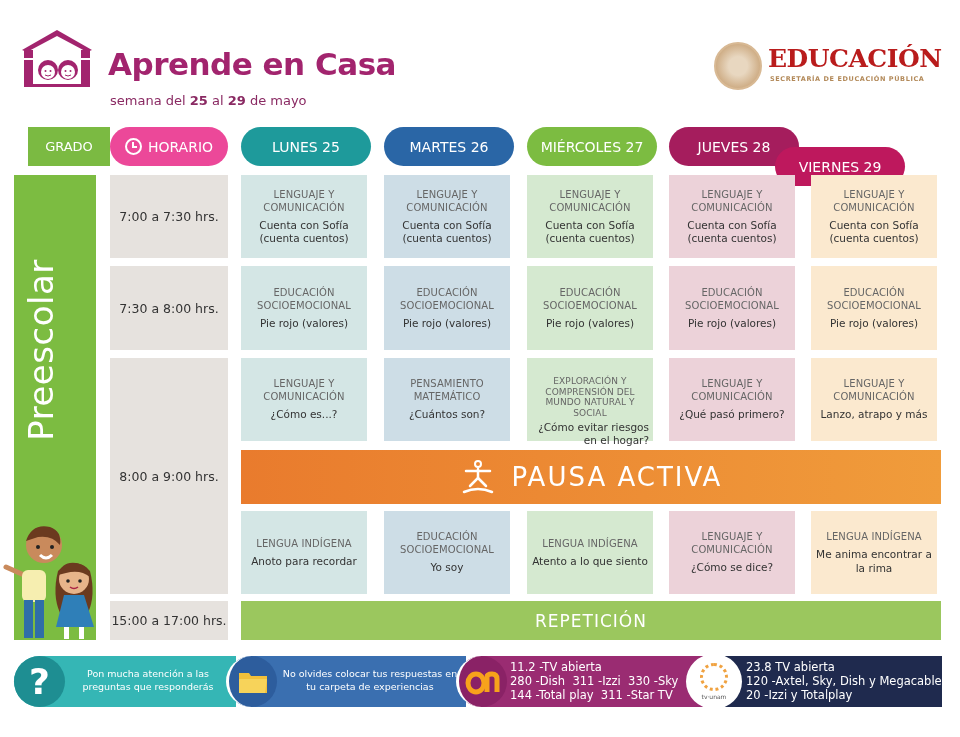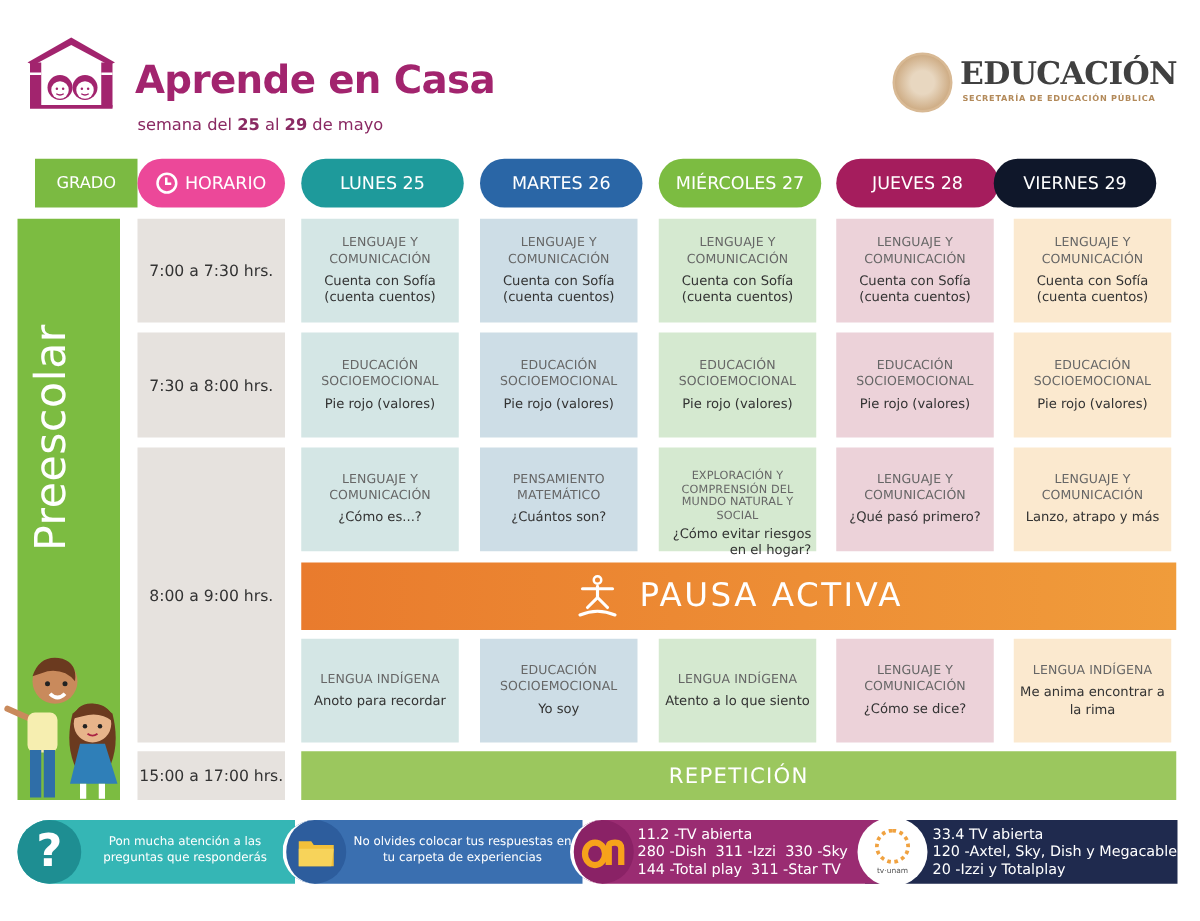--- a/index.html
+++ b/index.html
@@ -8,37 +8,37 @@
 
   .abs { position: absolute; }
 
   
   .logo-house { left: 20px; top: 28px; width: 74px; height: 60px; }
   .title { left: 108px; top: 46px; font-size: 31px; font-weight: bold; color: #a2246e; letter-spacing: -0.5px; white-space: nowrap; }
   .subtitle { left: 110px; top: 93px; font-size: 13px; color: #8a2a63; white-space: nowrap; }
   .subtitle b { font-weight: bold; }
 
   .seal { left: 714px; top: 42px; width: 48px; height: 48px; border-radius: 50%; background: radial-gradient(circle, #e8d7c0 30%, #cfae87 70%, #e9d8c3 100%); border: 2px solid #d8b994; }
-  .edu-title { left: 768px; top: 44px; font-family: "DejaVu Serif", serif; font-size: 25px; font-weight: bold; color: #404040; letter-spacing: -0.5px; white-space: nowrap; }
+  .edu-title { left: 768px; top: 44px; font-family: "DejaVu Serif", serif; font-size: 25px; font-weight: bold; color: #b91c1c; letter-spacing: -0.5px; white-space: nowrap; }
   .edu-sub { left: 770px; top: 75px; font-size: 6.5px; color: #b38a5a; letter-spacing: 0.6px; font-weight: bold; white-space: nowrap; }
 
   
   .hdr { top: 127px; height: 39px; color: #fff; display: flex; align-items: center; justify-content: center; font-size: 14px; white-space: nowrap; }
   .pill { border-radius: 20px; }
   .grado { left: 28px; width: 82px; background: #7bba42; font-size: 13px; }
   .horario { left: 110px; width: 118px; background: #ec4899; }
   .clock { width: 17px; height: 17px; border: 2.5px solid #fff; border-radius: 50%; margin-right: 6px; position: relative; }
   .clock::before { content: ""; position: absolute; left: 5px; top: 2px; width: 2px; height: 5px; background: #fff; }
   .clock::after { content: ""; position: absolute; left: 5px; top: 6px; width: 5px; height: 2px; background: #fff; }
 
   .c-lun { left: 241px; width: 130px; background: #1e9a9b; }
   .c-mar { left: 384px; width: 130px; background: #2a66a6; }
   .c-mie { left: 527px; width: 130px; background: #7cbc41; }
   .c-jue { left: 669px; width: 130px; background: #a51d5d; }
-  .c-vie { left: 795px; width: 130px; background: #0f172a; }
+  .c-vie { left: 775px; width: 130px; background: #be185d; margin-top: 20px; }
 
   
   .preescolar { left: 14px; top: 175px; width: 82px; height: 465px; background: #7cbc41; }
   .preescolar-label { position: absolute; left: 41px; top: 350px; transform: translate(-50%, -50%) rotate(-90deg); color: #fff; font-size: 34px; white-space: nowrap; letter-spacing: 0.5px; }
 
   
   .time { left: 110px; width: 118px; background: #e6e2de; display: flex; align-items: center; justify-content: center; font-size: 12.5px; color: #333; white-space: nowrap; }
 
   
   .cell { width: 126px; display: flex; flex-direction: column; align-items: center; justify-content: center; text-align: center; padding: 14px 4px; }
@@ -275,16 +275,16 @@
   <div>11.2 -TV abierta</div>
   <div style="white-space:pre;">280 -Dish  311 -Izzi  330 -Sky</div>
   <div style="white-space:pre;">144 -Total play  311 -Star TV</div>
 </div>
 
 <div class="unamcircle">
   <div class="sun"></div>
   <div class="unam-label">tv·unam</div>
 </div>
 <div class="b4-text">
-  <div>33.4 TV abierta</div>
+  <div>23.8 TV abierta</div>
   <div>120 -Axtel, Sky, Dish y Megacable</div>
   <div>20 -Izzi y Totalplay</div>
 </div>
 
 </body></html>

